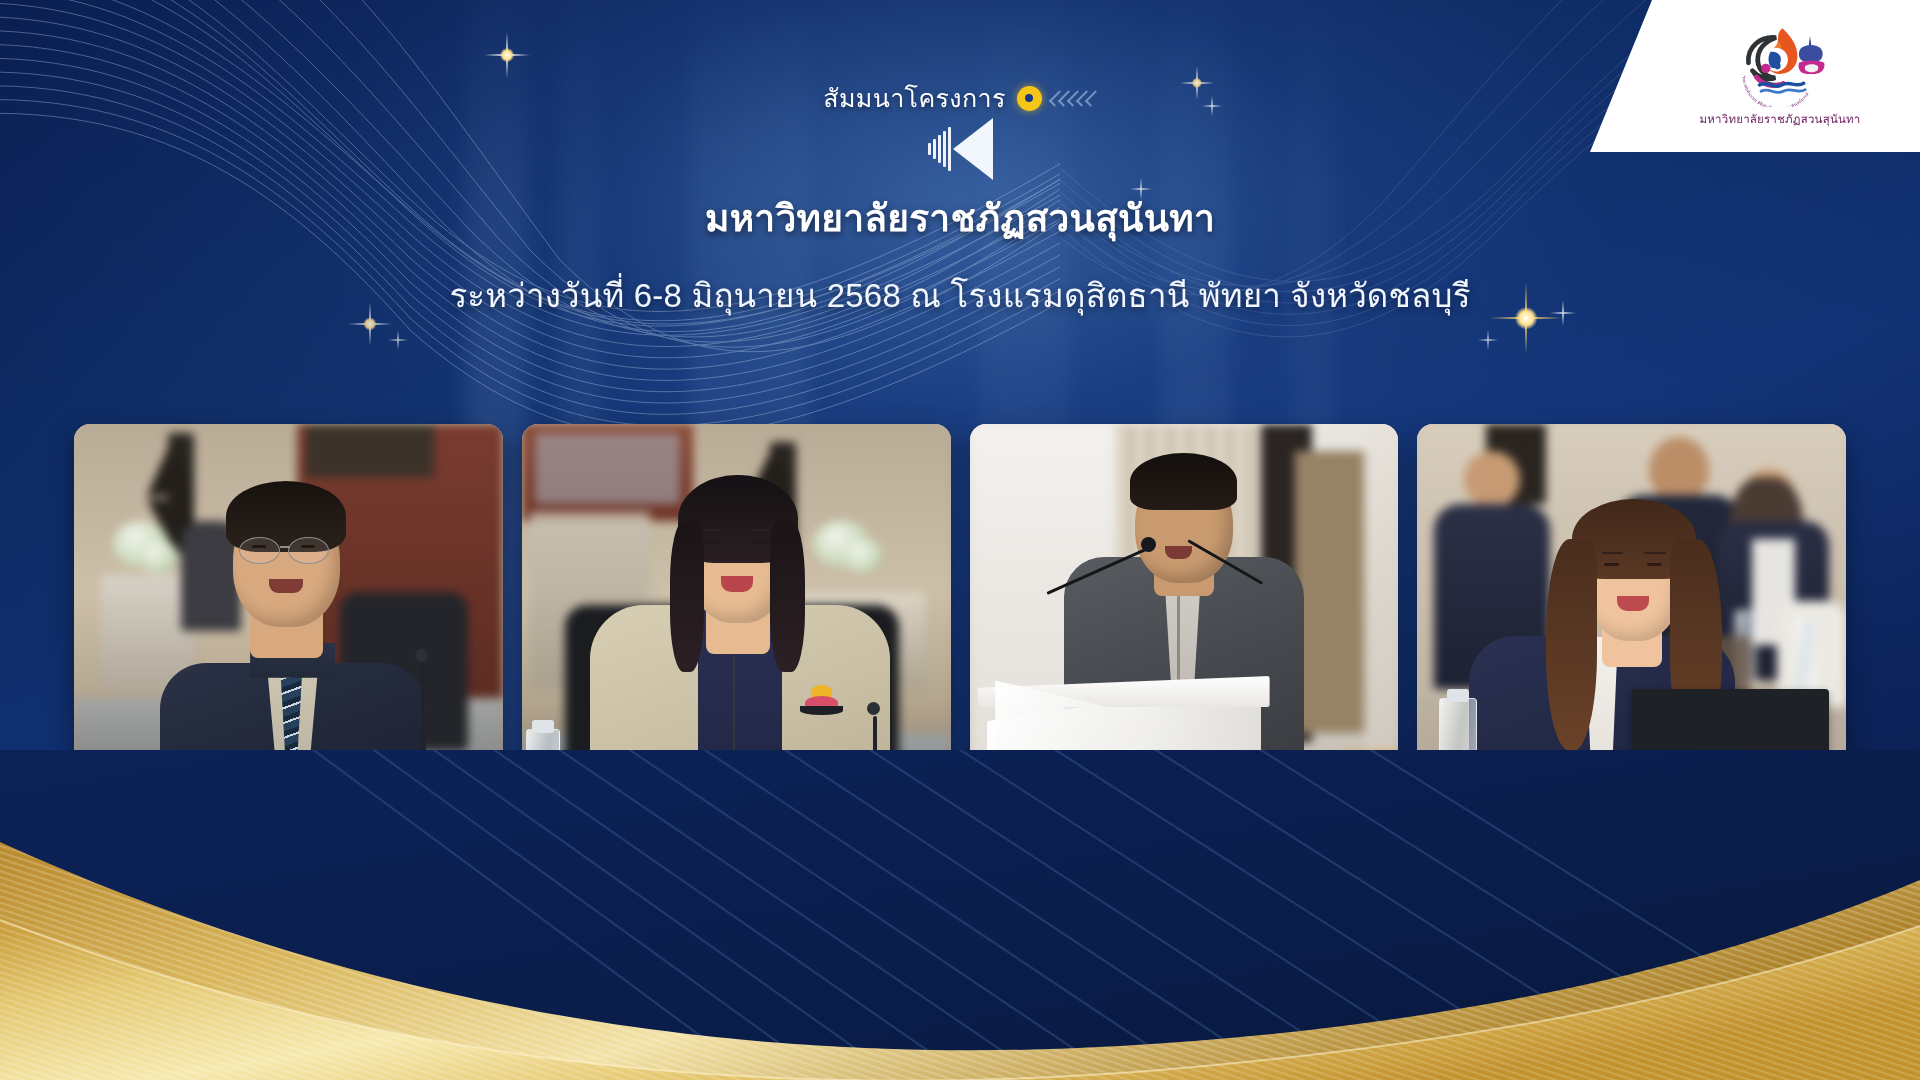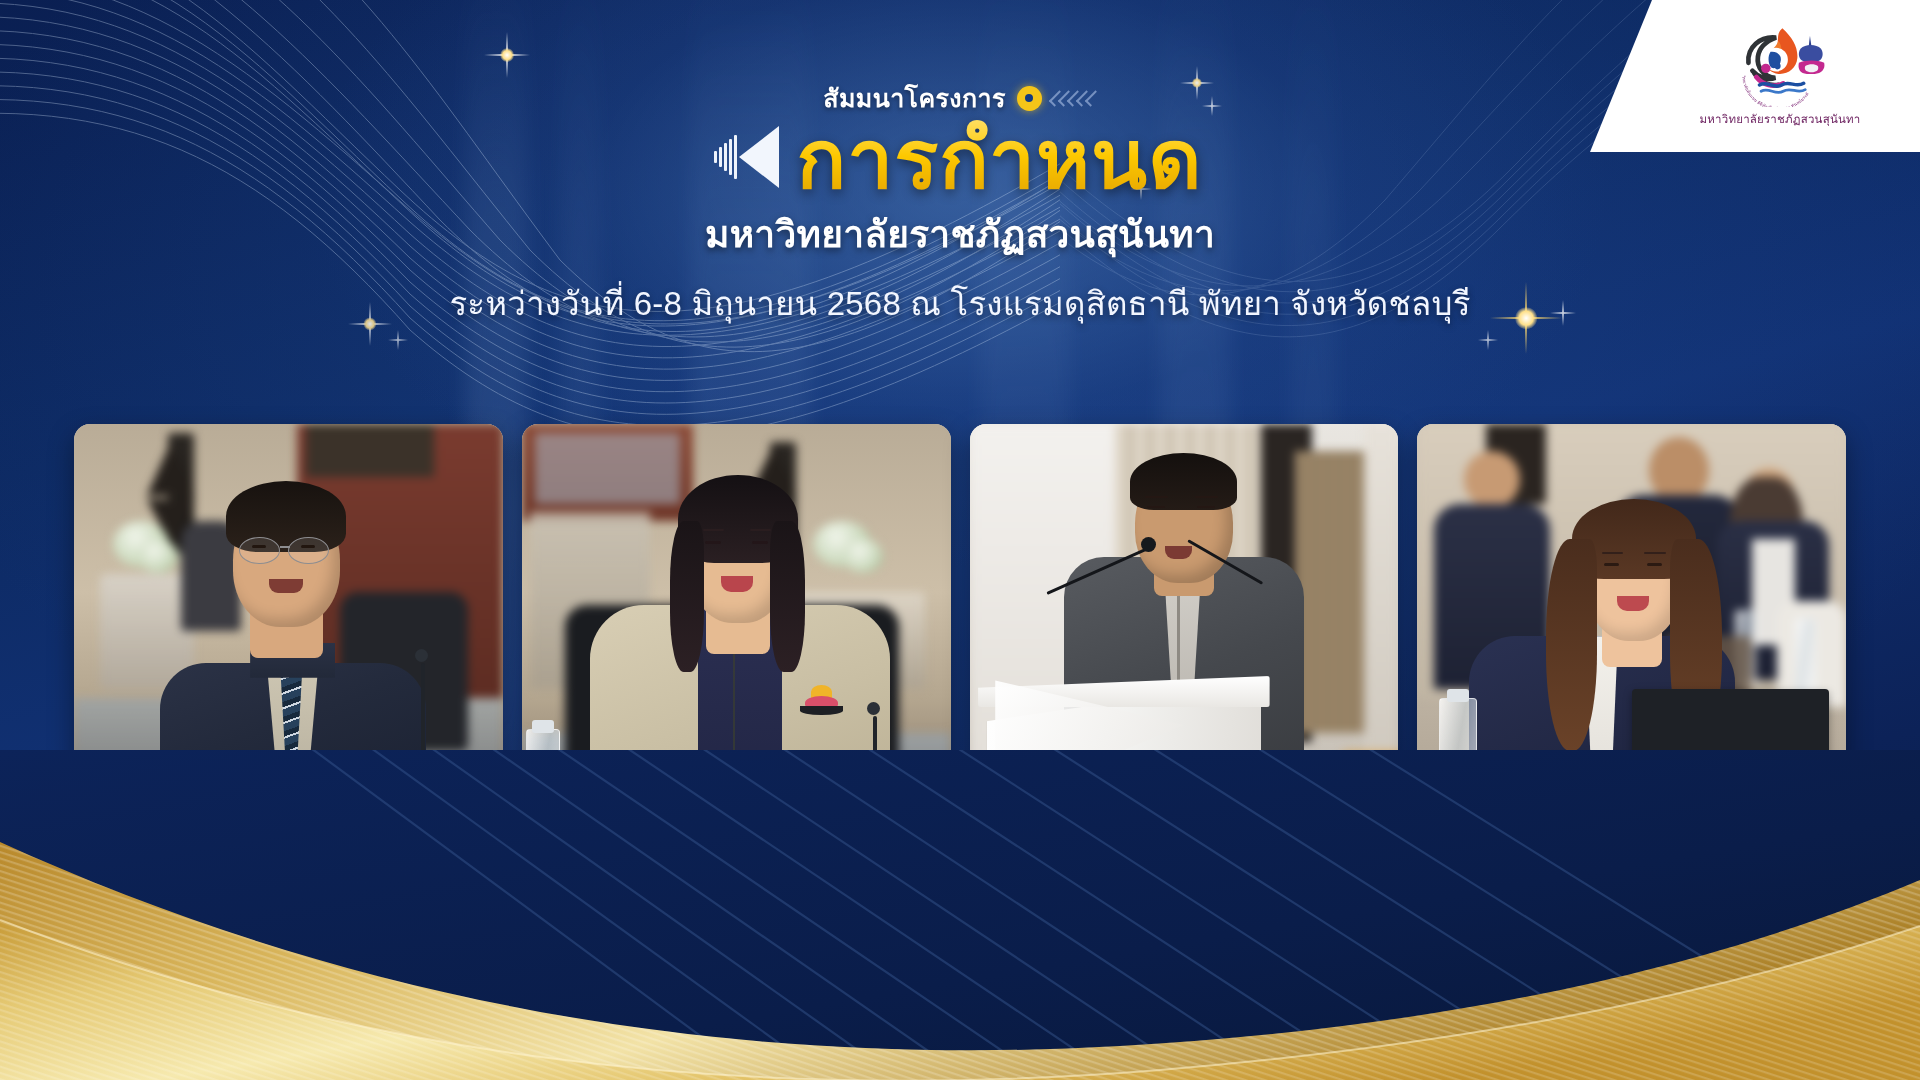--- a/index.html
+++ b/index.html
@@ -30,21 +30,21 @@
     display:flex; flex-direction:column; align-items:center; justify-content:center;
     padding-left:50px;
   }
   .logo-mark{width:96px; height:82px; display:block;}
   .logo-caption{margin-top:3px; font-size:11.5px; color:#6b1f5e; letter-spacing:.2px; white-space:nowrap;}
 
   
   .header{position:absolute; left:0; right:0; top:78px; text-align:center; z-index:6;}
 
   .eyebrow-row{display:flex; align-items:center; justify-content:center; gap:11px; margin-bottom:-2px;}
-  .eyebrow{font-size:25px; font-weight:bold; color:#ffffff; letter-spacing:.4px;
+  .eyebrow{font-size:25px; font-weight:normal; color:#ffffff; letter-spacing:.4px;
            text-shadow:0 2px 5px rgba(0,0,0,.45);}
   .dot-ico{width:25px; height:25px; border-radius:50%; background:#f5c518; position:relative;
            box-shadow:0 0 8px rgba(245,197,24,.6); flex:0 0 auto;}
   .dot-ico::after{content:""; position:absolute; left:50%; top:50%; width:8px; height:8px;
            transform:translate(-50%,-50%); border-radius:50%; background:#123a82;}
   .chev{display:flex; gap:1px; align-items:center; opacity:.55; flex:0 0 auto;}
   .chev i{display:block; width:8px; height:15px; border-left:2.5px solid #b9cdf0; border-bottom:2.5px solid #b9cdf0;
           transform:rotate(45deg); }
 
   .title-row{display:flex; align-items:center; justify-content:center; gap:14px; margin-top:2px;}
@@ -57,21 +57,21 @@
     color:#f6c700;
     background:linear-gradient(180deg,#ffe066 0%, #fdc800 45%, #e3a302 100%);
     -webkit-background-clip:text; background-clip:text; -webkit-text-fill-color:transparent;
     filter:drop-shadow(0 4px 6px rgba(0,0,0,.45));
     padding:0 4px;
   }
   .sub1{font-size:37px; font-weight:bold; color:#ffffff; margin-top:6px; letter-spacing:.3px;
         text-shadow:0 3px 7px rgba(0,0,0,.5);}
   .sub2{font-size:37px; font-weight:bold; color:#ffffff; margin-top:2px; letter-spacing:.3px;
         text-shadow:0 3px 7px rgba(0,0,0,.5);}
-  .datetext{font-size:33px; color:#f2f6ff; margin-top:14px; letter-spacing:.2px;
+  .datetext{font-size:33px; color:#f2f6ff; margin-top:22px; letter-spacing:.2px;
         text-shadow:0 3px 7px rgba(0,0,0,.45);}
 
   
   .photos{position:absolute; left:74px; right:74px; top:424px; display:flex; gap:19px; z-index:7;}
   .card{
     flex:1 1 0; height:442px; border-radius:16px; overflow:hidden; position:relative;
     box-shadow:0 10px 26px rgba(0,0,0,.38);
     background:#cfc8bd;
   }
   .card .scene{position:absolute; inset:0;}
@@ -296,21 +296,20 @@
 
     <div class="title-row">
       <span class="play-ico">
         <span class="bar" style="height:12px;"></span>
         <span class="bar" style="height:20px;"></span>
         <span class="bar" style="height:28px;"></span>
         <span class="bar" style="height:36px;"></span>
         <span class="bar" style="height:44px;"></span>
         <span class="play-tri"></span>
       </span>
-      <span class="maintitle">การกำหนด</span>
     </div>
 
     <div class="sub2">มหาวิทยาลัยราชภัฏสวนสุนันทา</div>
     <div class="datetext">ระหว่างวันที่ 6-8 มิถุนายน 2568 ณ โรงแรมดุสิตธานี พัทยา จังหวัดชลบุรี</div>
   </div>
 
   <div class="photos">
 
     <div class="card">
       <div class="scene bg-ballroom">

